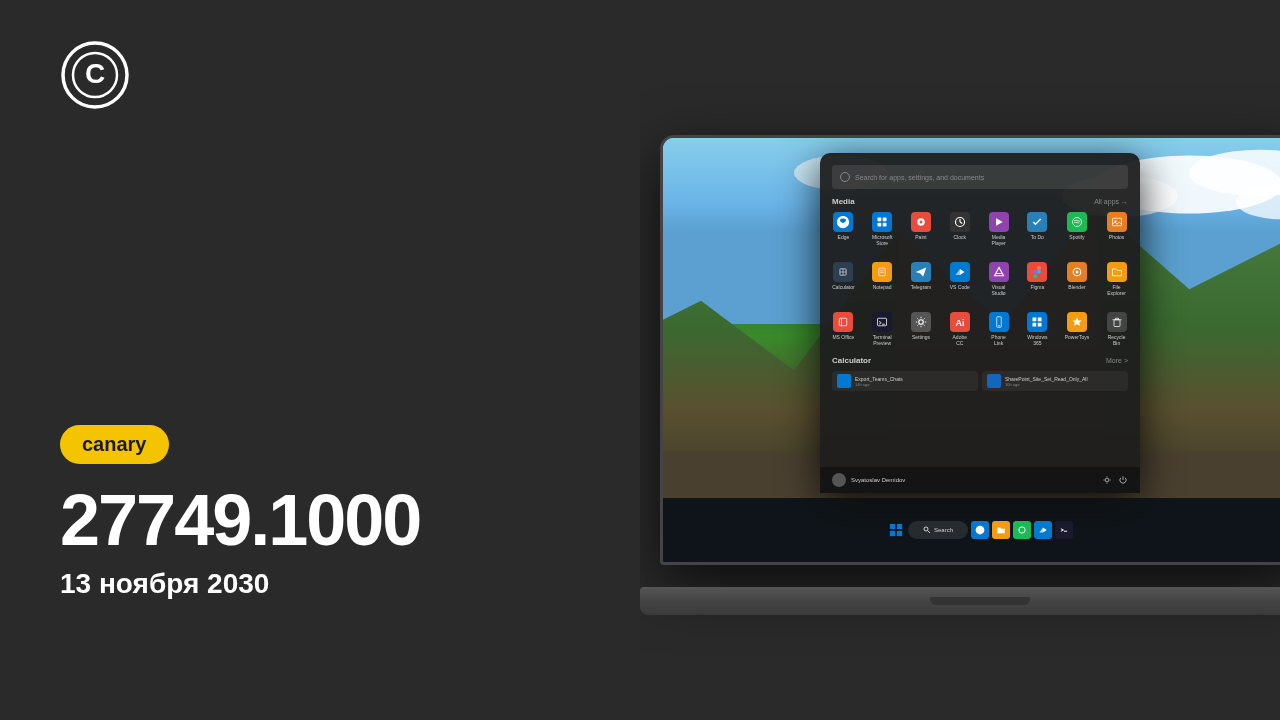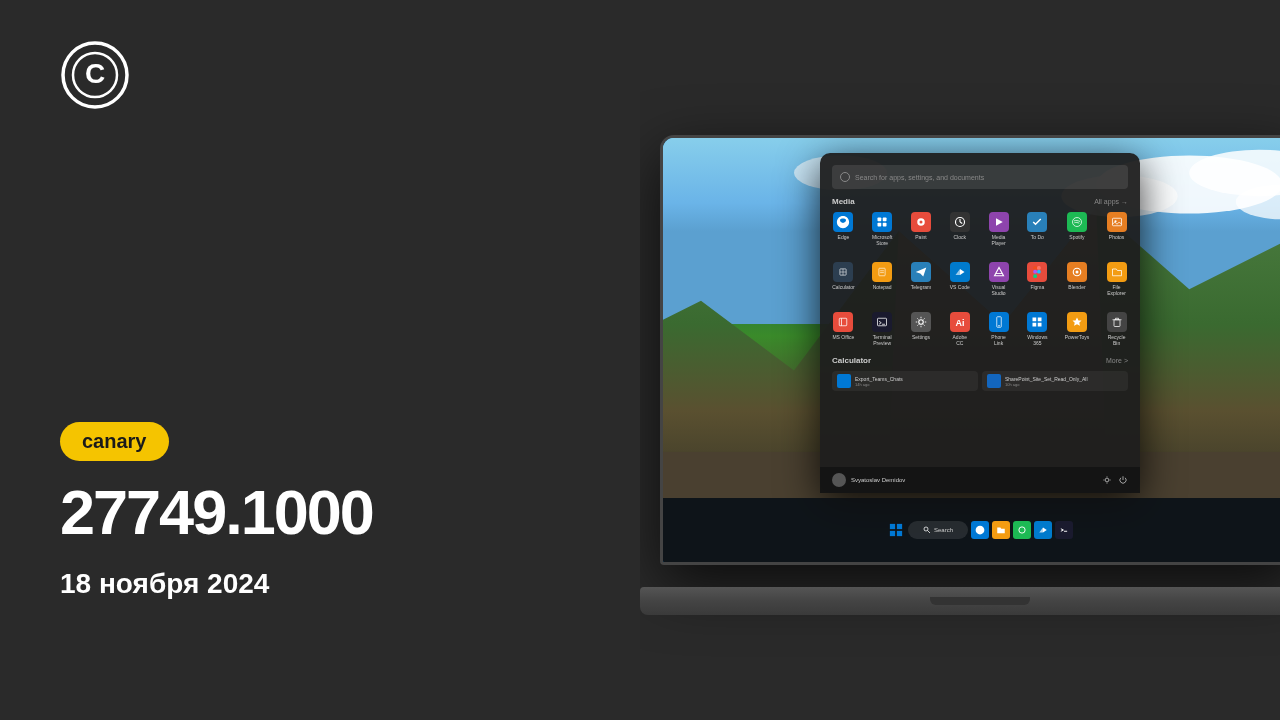--- a/index.html
+++ b/index.html
@@ -66,26 +66,26 @@
     .badge-prerelease {
       background-color: #4a9fd4;
       color: #ffffff;
       font-size: 20px;
       font-weight: 600;
       padding: 8px 22px;
       border-radius: 30px;
     }
 
     .version-number {
-      font-size: 63px;
+      font-size: 72px;
       font-weight: 700;
       color: #ffffff;
       letter-spacing: -2px;
       line-height: 1.0;
-      margin-bottom: 24px;
+      margin-bottom: 12px;
     }
 
     .release-date {
       font-size: 28px;
       font-weight: 600;
       color: #ffffff;
     }
 
     .right-panel {
       flex: 1;
@@ -350,21 +350,21 @@
         <text x="35" y="43" text-anchor="middle" font-size="28" font-family="Arial" font-weight="bold" fill="white">C</text>
       </svg>
     </div>
   </div>
 
   <div class="content-area">
     <div class="badges">
       <span class="badge-canary">canary</span>
     </div>
     <div class="version-number">27749.1000</div>
-    <div class="release-date">18 ноября 2024</div>
+    <div class="release-date">13 ноября 2030</div>
   </div>
 </div>
 
 <div class="right-panel">
   <div class="laptop-container">
     <div class="laptop-screen-outer">
       <div class="laptop-screen-inner">
 
         <div class="wallpaper">
 

